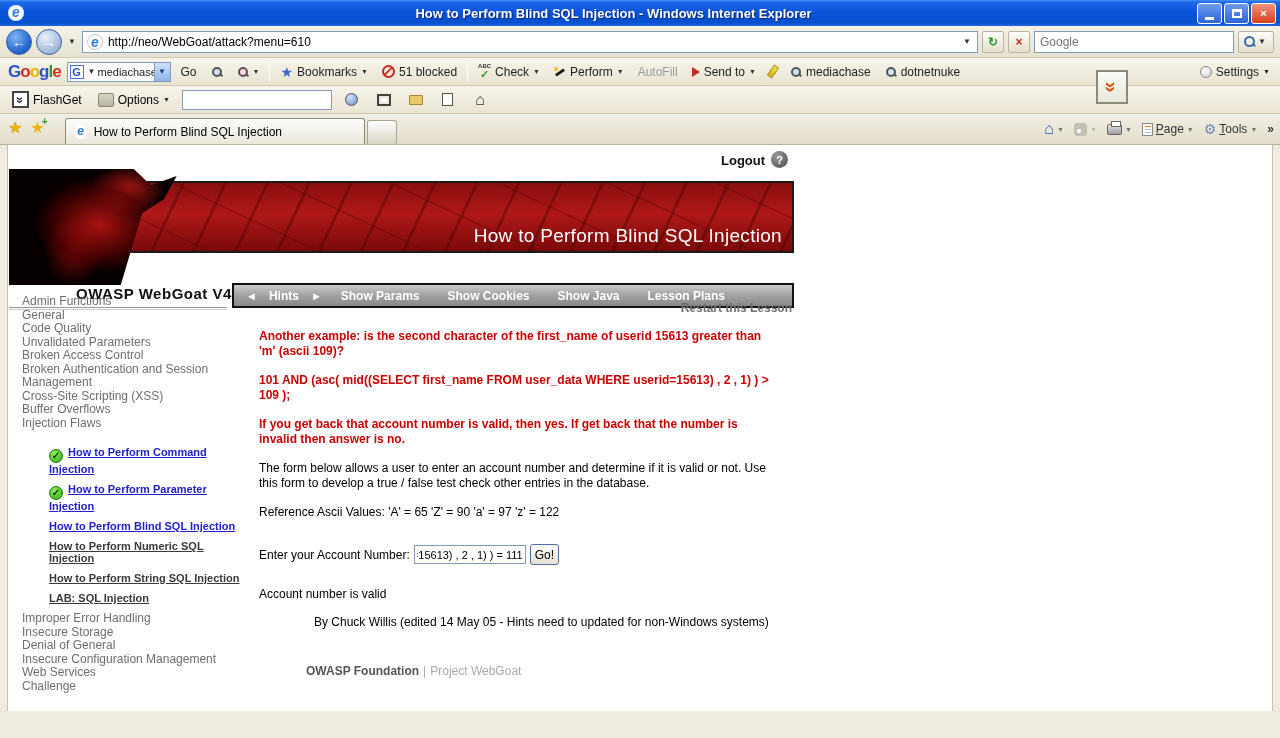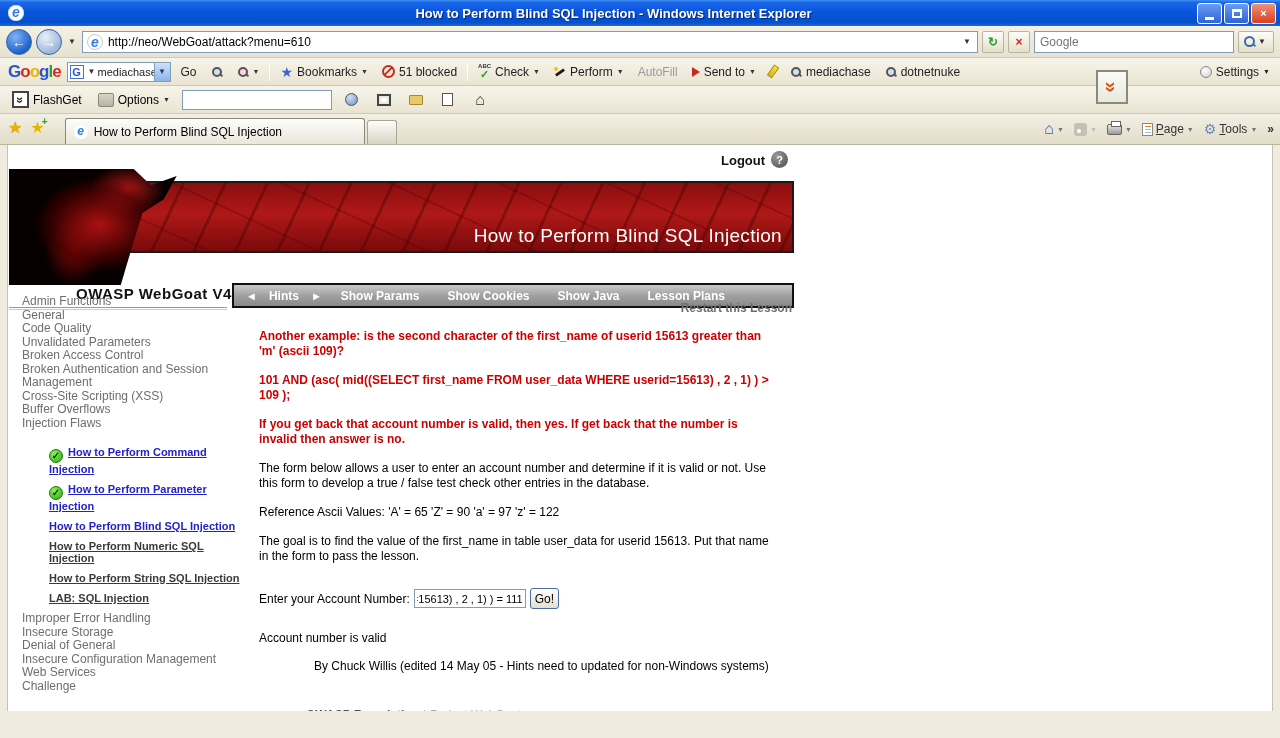--- a/index.html
+++ b/index.html
@@ -488,21 +488,20 @@
           <div class="cat">Challenge</div>
         </div>
 
         <div class="main">
           <div class="restart">Restart this Lesson</div>
           <p class="redp">Another example: is the second character of the first_name of userid 15613 greater than 'm' (ascii 109)?</p>
           <p class="redp">101 AND (asc( mid((SELECT first_name FROM user_data WHERE userid=15613) , 2 , 1) ) &gt; 109 );</p>
           <p class="redp">If you get back that account number is valid, then yes. If get back that the number is invalid then answer is no.</p>
           <p>The form below allows a user to enter an account number and determine if it is valid or not. Use this form to develop a true / false test check other entries in the database.</p>
           <p>Reference Ascii Values: 'A' = 65 'Z' = 90 'a' = 97 'z' = 122</p>
-          <p>The goal is to find the value of the first_name in table user_data for userid 15613. Put that name in the form to pass the lesson.</p>
           <div class="formrow">
             <span>Enter your Account Number:</span>
             <input class="acctinput" value="d=15613) , 2 , 1) ) = 111 );" style="">
             <button class="gobtn">Go!</button>
           </div>
           <div class="resulttxt">Account number is valid</div>
           <p class="byline">By Chuck Willis (edited 14 May 05 - Hints need to updated for non-Windows systems)</p>
           <div class="pagefooter">
             <span class="owasp">OWASP Foundation</span><span class="sep">|</span><span class="proj">Project WebGoat</span>
           </div>

